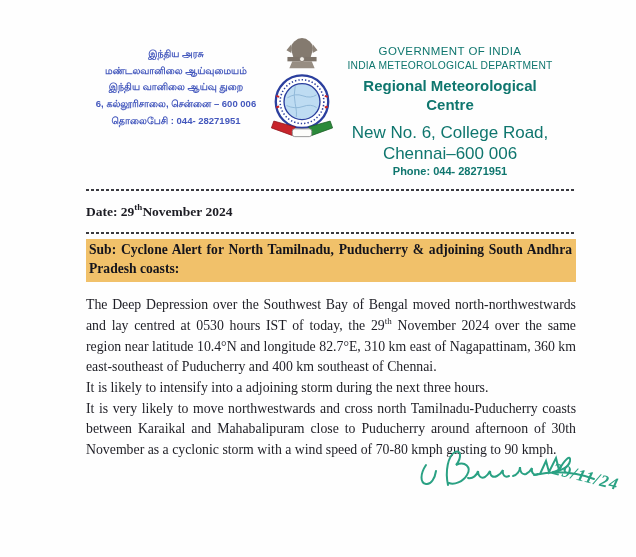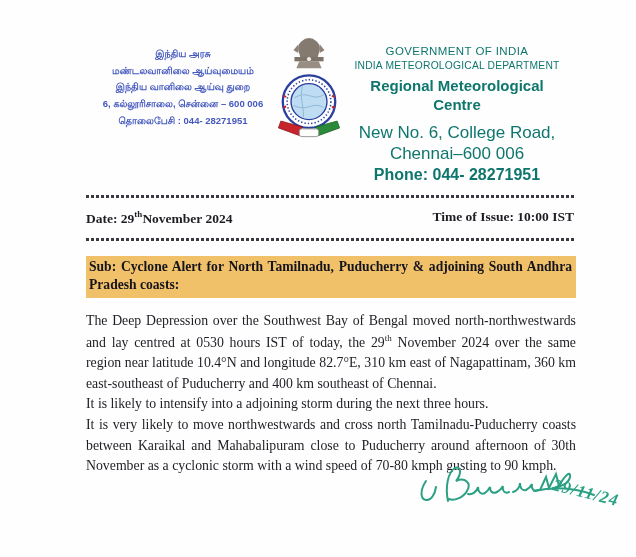--- a/index.html
+++ b/index.html
@@ -3,51 +3,51 @@
 <meta charset="utf-8">
 <style>
   html,body { margin:0; padding:0; background:#ffffff; }
   .page {
     position:relative; width:636px; height:557px; background:#fefefe;
     font-family:"Liberation Serif", serif; color:#1d1d24; overflow:hidden;
   }
   .content { position:absolute; left:86px; top:34px; width:490px; }
 
   
-  .letterhead { display:flex; align-items:flex-start; justify-content:center; }
+  .letterhead { display:flex; align-items:flex-start; justify-content:flex-start; }
   .tamil-block {
     width:180px; margin-top:12px; text-align:center;
     font-family:"Liberation Sans", sans-serif; font-weight:bold;
     color:#4458bd; font-size:9.5px; line-height:1.75;
   }
   .emblem-wrap { width:68px; margin:0 2px; flex:0 0 auto; }
   .eng-block {
     width:224px; margin-top:10px; text-align:center;
     font-family:"Liberation Sans", sans-serif; color:#0f766e; line-height:1.25;
   }
   .eng-l1 { font-size:11.5px; letter-spacing:.4px; }
   .eng-l2 { font-size:10.3px; margin-top:2px; letter-spacing:.2px; }
   .eng-l3 { font-size:15px; font-weight:bold; margin-top:4px; }
   .eng-l4 { font-size:17px; font-weight:normal; margin-top:7px; }
-  .eng-l5 { font-size:16px; font-weight:bold; margin-top:1px; }
+  .eng-l5 { font-size:11px; font-weight:bold; margin-top:1px; }
 
   
   .dash-line {
     height:2.4px; margin-top:6px;
     background:repeating-linear-gradient(90deg,#3a3a40 0 3px, transparent 3px 5px);
   }
   .date-row {
     display:flex; justify-content:space-between;
     font-weight:bold; font-size:13.5px; padding:11px 2px 12px 0;
   }
   .date-row sup { font-size:9px; }
 
   
   .subject {
-    margin-top:15px; background:#f1c16a; color:#14141c;
+    margin-top:5px; background:#f1c16a; color:#14141c;
     font-weight:bold; font-size:13.6px; line-height:1.38;
     padding:2px 4px 3px 3px; text-align:justify;
   }
 
   
   .body-text { margin-top:13px; font-size:13.8px; line-height:1.5; text-align:justify; }
   .body-text sup { font-size:9px; }
   .para2 { margin-top:0; }
 
   
@@ -108,21 +108,20 @@
         <div class="eng-l3">Regional Meteorological Centre</div>
         <div class="eng-l4">New No. 6, College Road, Chennai–600 006</div>
         <div class="eng-l5">Phone:  044- 28271951</div>
       </div>
     </div>
 
     <div class="dash-line" style="margin-top:10px"></div>
 
     <div class="date-row">
       <div><span>Date: 29</span><sup>th</sup><span>November 2024</span></div>
-      <div>Time of Issue:  10:00 IST</div>
     </div>
 
     <div class="dash-line" style="margin-top:0"></div>
 
     <div class="subject">Sub: Cyclone Alert for North Tamilnadu, Puducherry &amp; adjoining South Andhra Pradesh coasts:</div>
 
     <div class="body-text">
       <span>The Deep Depression over the Southwest Bay of Bengal moved north-northwestwards and lay centred at 0530 hours IST of today, the 29</span><sup>th</sup><span> November 2024 over the same region near latitude 10.4°N and longitude 82.7°E, 310 km east of Nagapattinam, 360 km east-southeast of Puducherry and 400 km southeast of Chennai.</span>
     </div>
     <div class="body-text para2">It is likely to intensify into a adjoining storm during the next three hours.</div>

